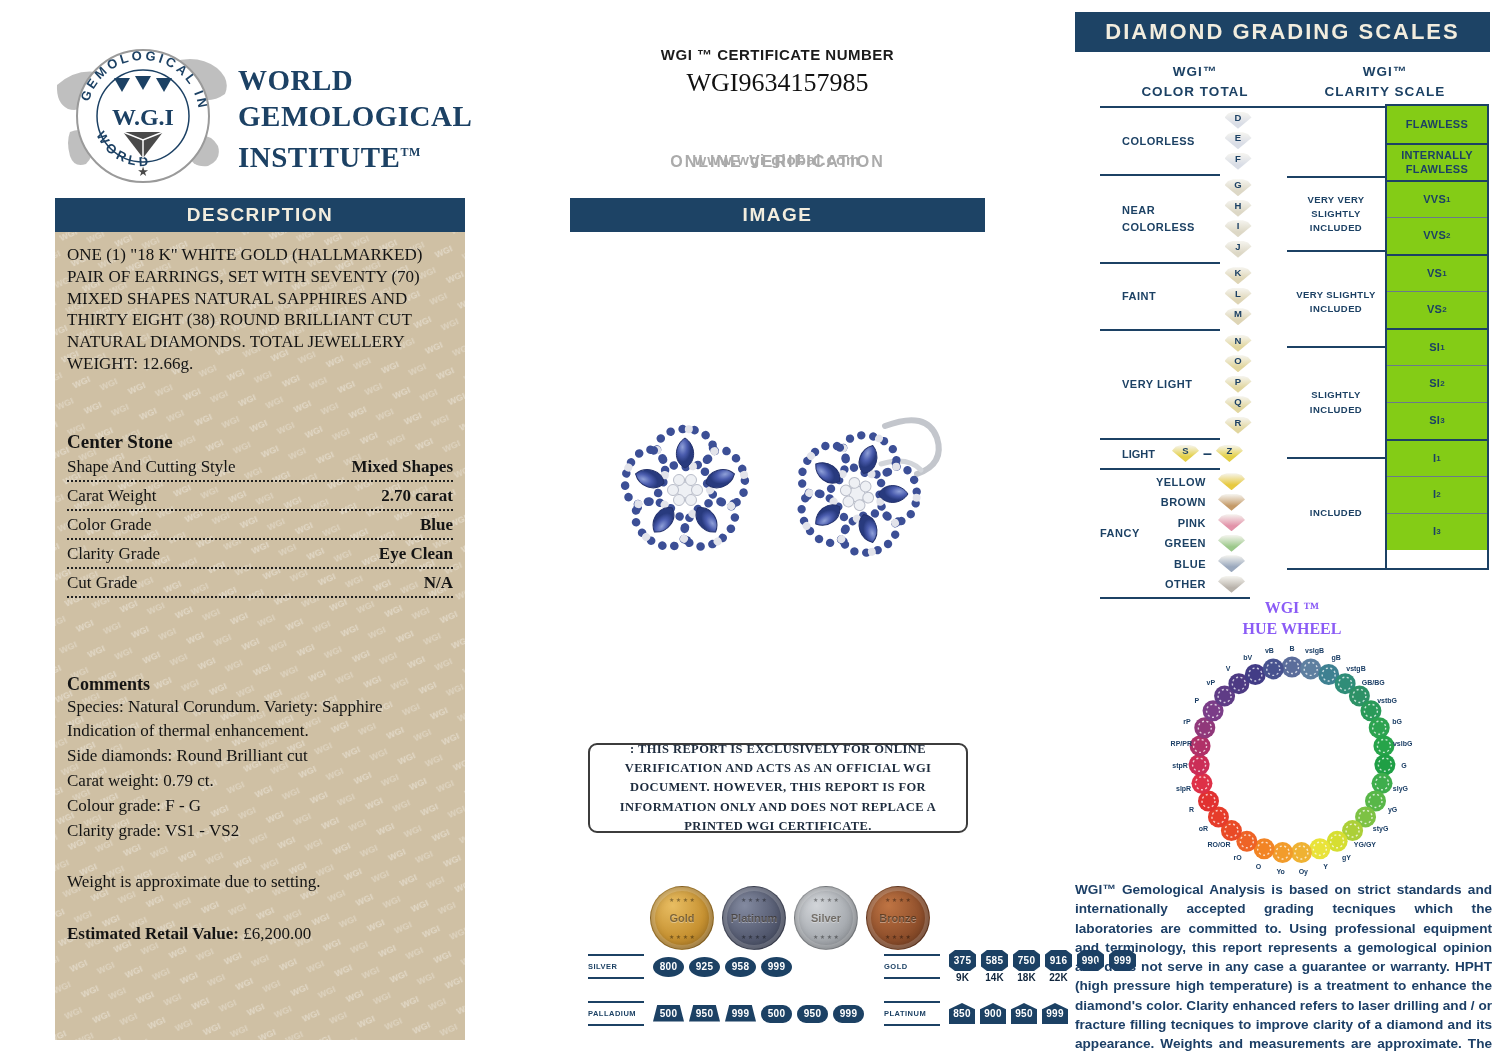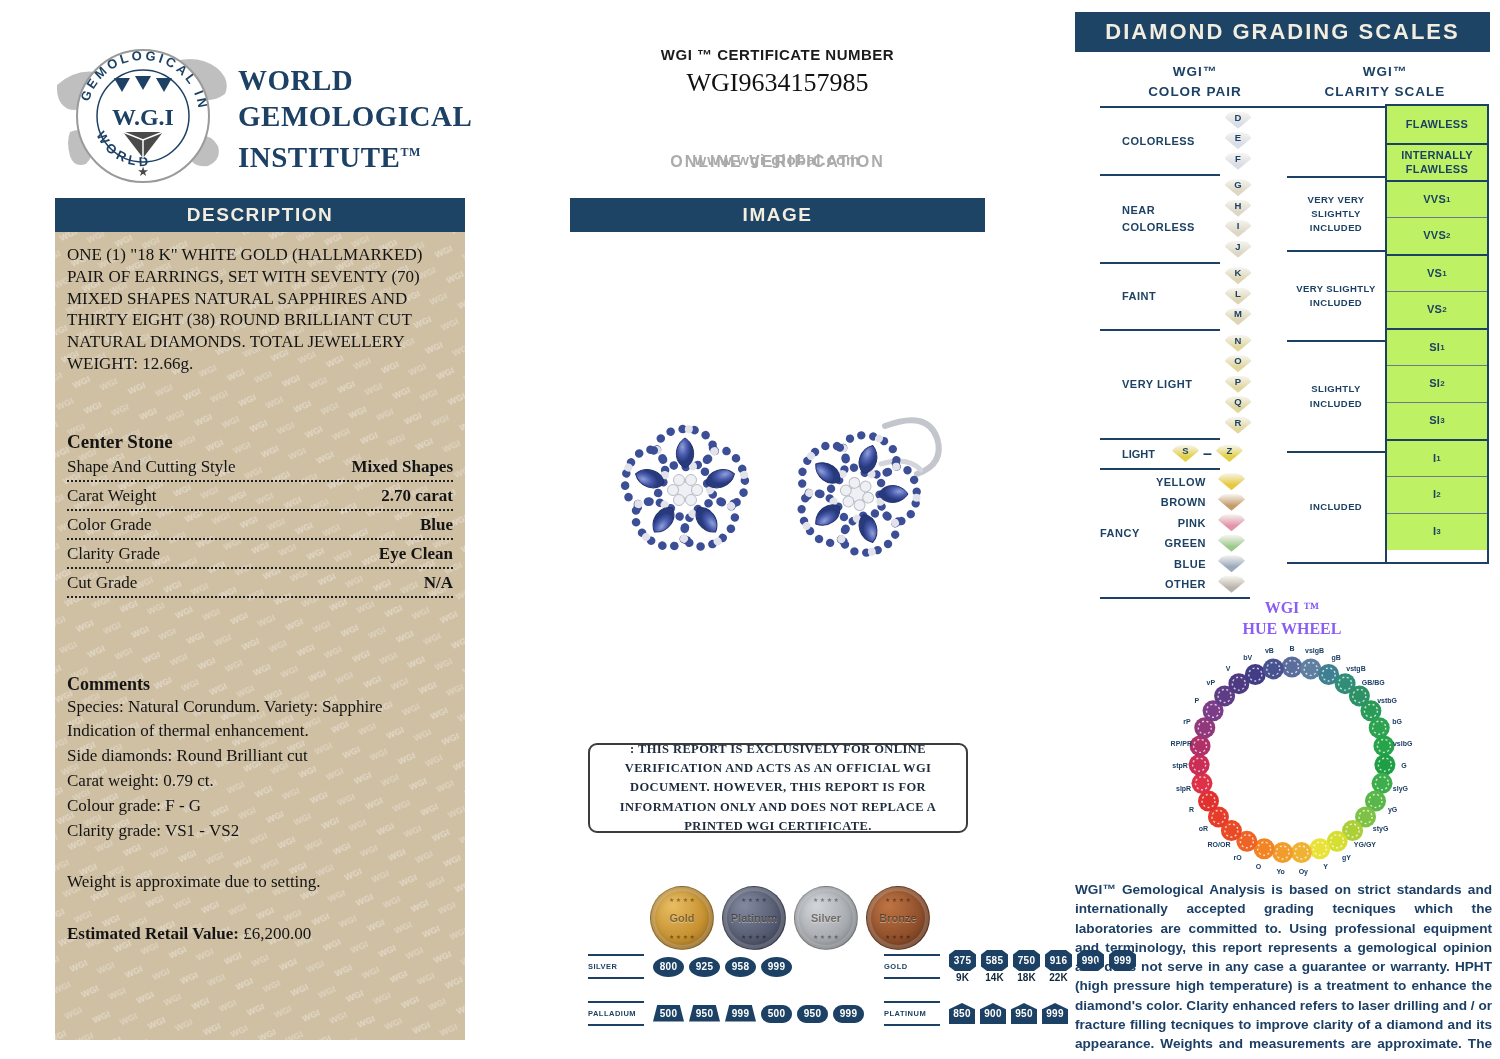--- a/index.html
+++ b/index.html
@@ -77,21 +77,21 @@
   .light-row .cat{width:72px;padding-left:22px;box-sizing:border-box;font-size:11px;font-weight:bold;color:#1c4164;}
   .light-dash{margin:0 4px;color:#1c4164;font-weight:bold;}
   #fancy-block{position:relative;}
   .fancy-row{display:flex;align-items:center;height:20.5px;}
   .fancy-row .fname{width:118px;text-align:right;padding-right:12px;box-sizing:border-box;font-size:11px;font-weight:bold;color:#1c4164;letter-spacing:.5px;}
   #fancy-label{position:absolute;left:0;top:50%;transform:translateY(-50%);font-size:11px;font-weight:bold;color:#1c4164;letter-spacing:.5px;}
   #clarity-scale{left:1287px;top:104px;width:205px;display:flex;font-family:"Liberation Sans",sans-serif;}
   #clarity-labels{width:98px;flex:none;display:flex;flex-direction:column;}
   .cl-cat{display:flex;align-items:center;justify-content:center;text-align:center;font-size:9.5px;font-weight:bold;color:#1c4164;letter-spacing:.4px;line-height:1.5;border-bottom:2px solid #1c4164;box-sizing:border-box;padding:18px 4px;}
   #clarity-boxes{width:104px;flex:none;border:2px solid #1c4164;box-sizing:border-box;}
-  .cl-box{height:37px;background:#bef264;display:flex;align-items:center;justify-content:center;text-align:center;font-size:11px;font-weight:bold;color:#1c4164;letter-spacing:.3px;border-top:1px solid #6a7a8c;box-sizing:border-box;line-height:1.25;padding:0 6px;}
+  .cl-box{height:37px;background:#84cc16;display:flex;align-items:center;justify-content:center;text-align:center;font-size:11px;font-weight:bold;color:#1c4164;letter-spacing:.3px;border-top:1px solid #6a7a8c;box-sizing:border-box;line-height:1.25;padding:0 6px;}
   .cl-box.first{border-top:none;}
   .cl-box.group-start{border-top:2px solid #1c4164;}
   .cl-box sub{font-size:8px;}
   #hue-wheel{left:1152px;top:598px;width:280px;height:278px;text-align:center;}
   #hue-title{font-family:"Liberation Serif",serif;font-weight:bold;color:#8b5cf6;font-size:16px;line-height:1.3;}
   #footer-text{left:1075px;top:880px;width:417px;font-family:"Liberation Sans",sans-serif;font-weight:bold;font-size:13.6px;line-height:1.42;color:#1c3f66;text-align:justify;}
 </style>
 </head>
 <body>
 
@@ -376,21 +376,21 @@
         </div>
       </div>
   </div>
 
   <div class="abs section-bar" id="grading-bar">
     <span>DIAMOND GRADING  SCALES</span>
   </div>
 
   <div class="scale-title" id="color-scale-title">
     <div>WGI™</div>
-    <div>COLOR PAIR</div>
+    <div>COLOR TOTAL</div>
     <div class="rule"></div>
   </div>
   <div class="scale-title" id="clarity-scale-title">
     <div>WGI™</div>
     <div>CLARITY SCALE</div>
     <div class="rule"></div>
   </div>
 
   <div class="abs" id="color-scale">
       <div class="cs-line wide"></div>
@@ -497,21 +497,21 @@
           <div class="dmd" style="background: linear-gradient(rgb(246, 245, 240) 0%, rgb(184, 178, 170) 70%);"></div>
         </div>
       </div>
       <div class="cs-line wide"></div>
     </div>
 
   <div class="abs" id="clarity-scale">
     <div id="clarity-labels">
         <div class="cl-cat" style="height: 74px;"></div>
         <div class="cl-cat" style="height: 74px;">VERY VERY SLIGHTLY INCLUDED</div>
-        <div class="cl-cat" style="height: 90px;">VERY SLIGHTLY INCLUDED</div>
+        <div class="cl-cat" style="height: 90px; margin-top: 6px;">VERY SLIGHTLY INCLUDED</div>
         <div class="cl-cat" style="height: 111px;">SLIGHTLY INCLUDED</div>
         <div class="cl-cat" style="height: 111px;">INCLUDED</div>
       </div>
     <div id="clarity-boxes">
         <div class="cl-box first" style="height: 37px;">FLAWLESS</div>
         <div class="cl-box group-start" style="height: 37px;">INTERNALLY FLAWLESS</div>
         <div class="cl-box group-start" style="height: 37px;">VVS<sub>1</sub></div>
         <div class="cl-box" style="height: 37px;">VVS<sub>2</sub></div>
         <div class="cl-box group-start" style="height: 37px;">VS<sub>1</sub></div>
         <div class="cl-box" style="height: 37px;">VS<sub>2</sub></div>

